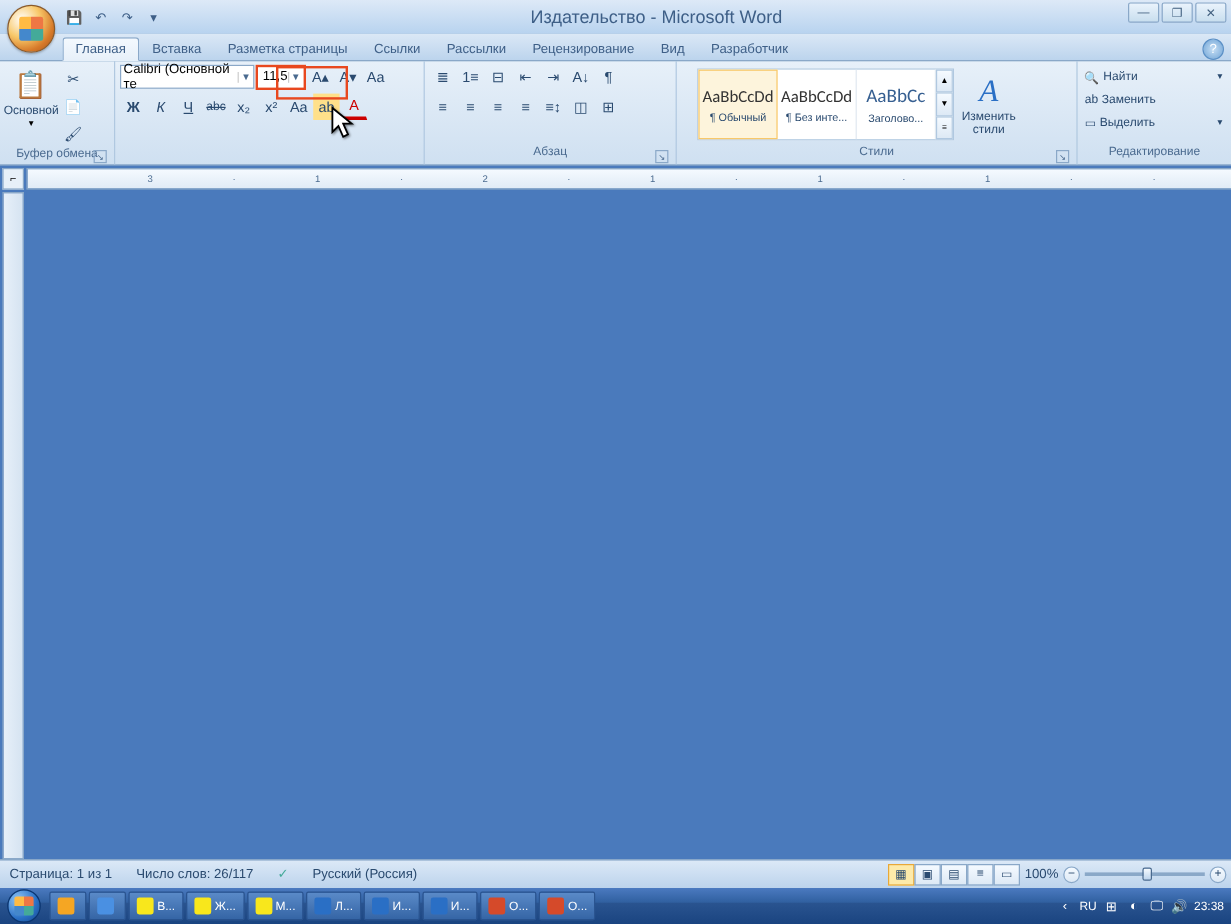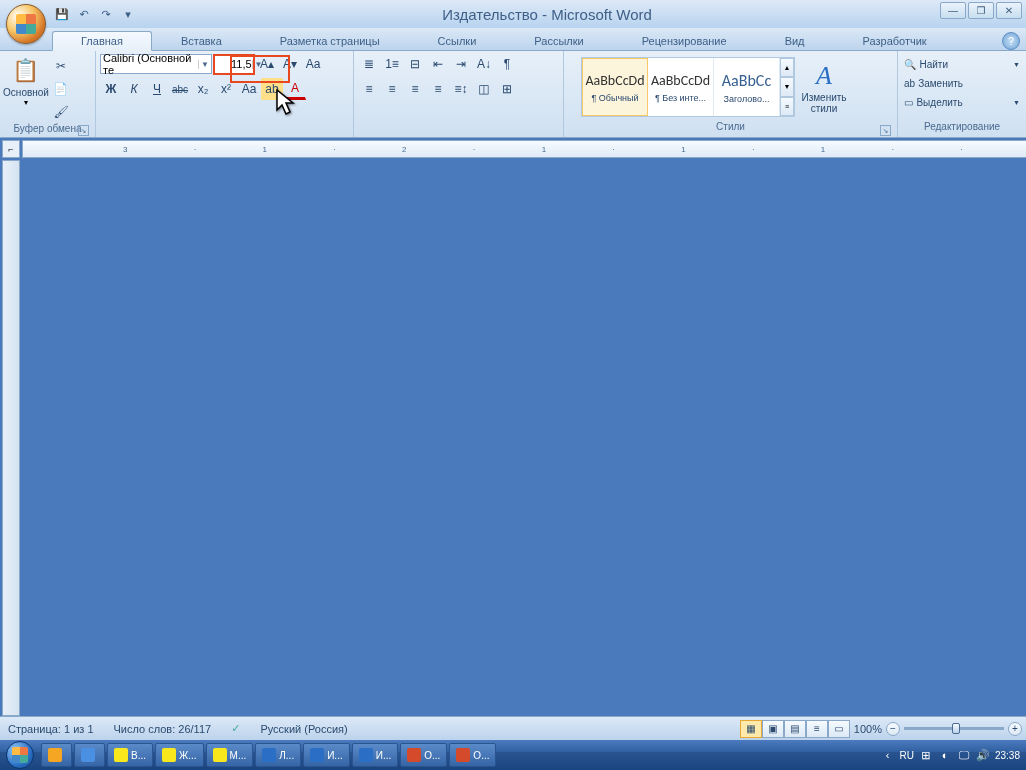--- a/index.html
+++ b/index.html
@@ -10,41 +10,41 @@
 .office-btn { width:40px; height:40px; position:absolute; left:6px; top:4px; z-index:10; background:radial-gradient(circle at 30% 30%,#fff,#f8c869 40%,#d67a2a 70%,#a34e12); border-radius:50%; border:1px solid #8a5a2a; box-shadow:0 1px 2px rgba(0,0,0,.3); display:flex; align-items:center; justify-content:center; }
 .office-btn::after{content:"";width:20px;height:20px;background:conic-gradient(#e74 0 90deg,#4a9 90deg 180deg,#48c 180deg 270deg,#fb4 270deg 360deg);border-radius:2px;}
 .qat { margin-left:52px; display:flex; gap:2px; align-items:center; height:100%; }
 .qat-btn { width:20px; height:20px; display:flex; align-items:center; justify-content:center; font-size:11px; color:#3e5f87; cursor:pointer; }
 .title-text { position:absolute; left:50%; transform:translateX(-50%); font-size:15px; color:#3e5f87;margin-left:34px; }
 .win-btns { position:absolute; right:4px; top:2px; display:flex; gap:2px; }
 .win-btn { width:26px; height:17px; background:linear-gradient(#eaf3fc,#c8deee); border:1px solid #8aa8c8; border-radius:2px; display:flex; align-items:center; justify-content:center; font-size:10px; color:#42607f; cursor:pointer; }
 
 
 .tabs-row { height:22px; background:linear-gradient(#dbe8f6,#bcd4ed); display:flex; padding-left:52px; align-items:flex-end; }
-.tab { padding:3px 28px 3px; font-size:11px; color:#3e5f87; cursor:pointer; border:1px solid transparent; border-bottom:none; }
+.tab { padding:3px 10px 3px; font-size:11px; color:#3e5f87; cursor:pointer; border:1px solid transparent; border-bottom:none; }
 .tab.active { background:linear-gradient(#f4f9fe,#e7f0f9); border:1px solid #8aa8c8; border-bottom:1px solid #e7f0f9; border-top-left-radius:3px; border-top-right-radius:3px; margin-bottom:-1px; }
 .help-btn { margin-left:auto; margin-right:6px; width:18px; height:18px; border-radius:50%; background:radial-gradient(circle,#c6dff5,#6fa3d5); color:#fff; font-size:11px; display:flex; align-items:center; justify-content:center; border:1px solid #5a8fc5; cursor:pointer; }
 
 
 .ribbon { height:88px; background:linear-gradient(#e7f0f9,#cfe0f1); border-top:1px solid #8aa8c8; border-bottom:1px solid #8aa8c8; display:flex; }
 .group { border-right:1px solid #b0c8e0; display:flex; flex-direction:column; padding:2px 4px 0; }
 .group-body { flex:1; display:flex; align-items:flex-start; gap:2px; }
 .group-label { height:16px; text-align:center; font-size:10px; color:#4a6a8f; position:relative; }
 .dlauncher { position:absolute; right:2px; bottom:1px; width:11px; height:11px; border:1px solid #8aa8c8; font-size:7px; display:flex; align-items:center; justify-content:center; color:#4a6a8f; cursor:pointer; }
 
 .big-btn { display:flex; flex-direction:column; align-items:center; width:44px; padding:2px; cursor:pointer; }
 .big-icon { width:32px; height:32px; display:flex; align-items:center; justify-content:center; font-size:22px; }
 .big-lbl { font-size:10px; color:#2a4a6f; text-align:center; line-height:11px; }
 
 .col { display:flex; flex-direction:column; gap:1px; }
 .row { display:flex; gap:1px; align-items:center; }
 .sm-btn { width:22px; height:22px; display:flex; align-items:center; justify-content:center; font-size:12px; color:#2a4a6f; cursor:pointer; border:1px solid transparent; }
 
 .font-combo { width:112px; height:20px; background:#fff; border:1px solid #8aa8c8; font-size:11px; padding:0 2px; display:flex; align-items:center; }
-.size-combo { width:42px; height:21px; background:#fff; border:2px solid #e8481f; font-size:11px; padding:0 16px; display:flex; align-items:center; position:relative; }
+.size-combo { width:42px; height:21px; background:#fff; border:2px solid #e8481f; font-size:11px; padding:0 4px; display:flex; align-items:center; position:relative; }
 .dd-arrow { margin-left:auto; font-size:8px; color:#4a6a8f; border-left:1px solid #ccc; padding-left:2px; }
 
 .style-gal { display:flex; gap:0; border:1px solid #b0c8e0; background:#fff;margin-left:13px; }
 .style-item { width:66px; height:58px; border-right:1px solid #e0e8f0; display:flex; flex-direction:column; align-items:center; justify-content:center; cursor:pointer; }
 .style-item.sel { border:1px solid #f8c869; background:#fdf4dc; }
 .style-prev { font-size:14px; color:#333; font-family:Calibri; }
 .style-name { font-size:9px; color:#2a4a6f; margin-top:4px; }
 .gal-btns { width:14px; display:flex; flex-direction:column; }
 .gal-btn { flex:1; border:1px solid #b0c8e0; font-size:7px; display:flex; align-items:center; justify-content:center; cursor:pointer; background:linear-gradient(#f5faff,#dde9f5); }
 
@@ -183,20 +183,21 @@
           <div class="sm-btn">≡</div>
           <div class="sm-btn">≡</div>
           <div class="sm-btn">≡</div>
           <div class="sm-btn">≡</div>
           <div class="sm-btn">≡↕</div>
           <div class="sm-btn">◫</div>
           <div class="sm-btn">⊞</div>
         </div>
       </div>
     </div>
+    <div class="group-label"><span>Абзац</span><div class="dlauncher">↘</div></div>
   </div>
 
   <div class="group" style="flex:1">
     <div class="group-body" style="align-items:center">
       <div class="style-gal">
         <div class="style-item sel">
             <div class="style-prev">AaBbCcDd</div>
             <div class="style-name">¶ Обычный</div>
           </div>
         <div class="style-item">

